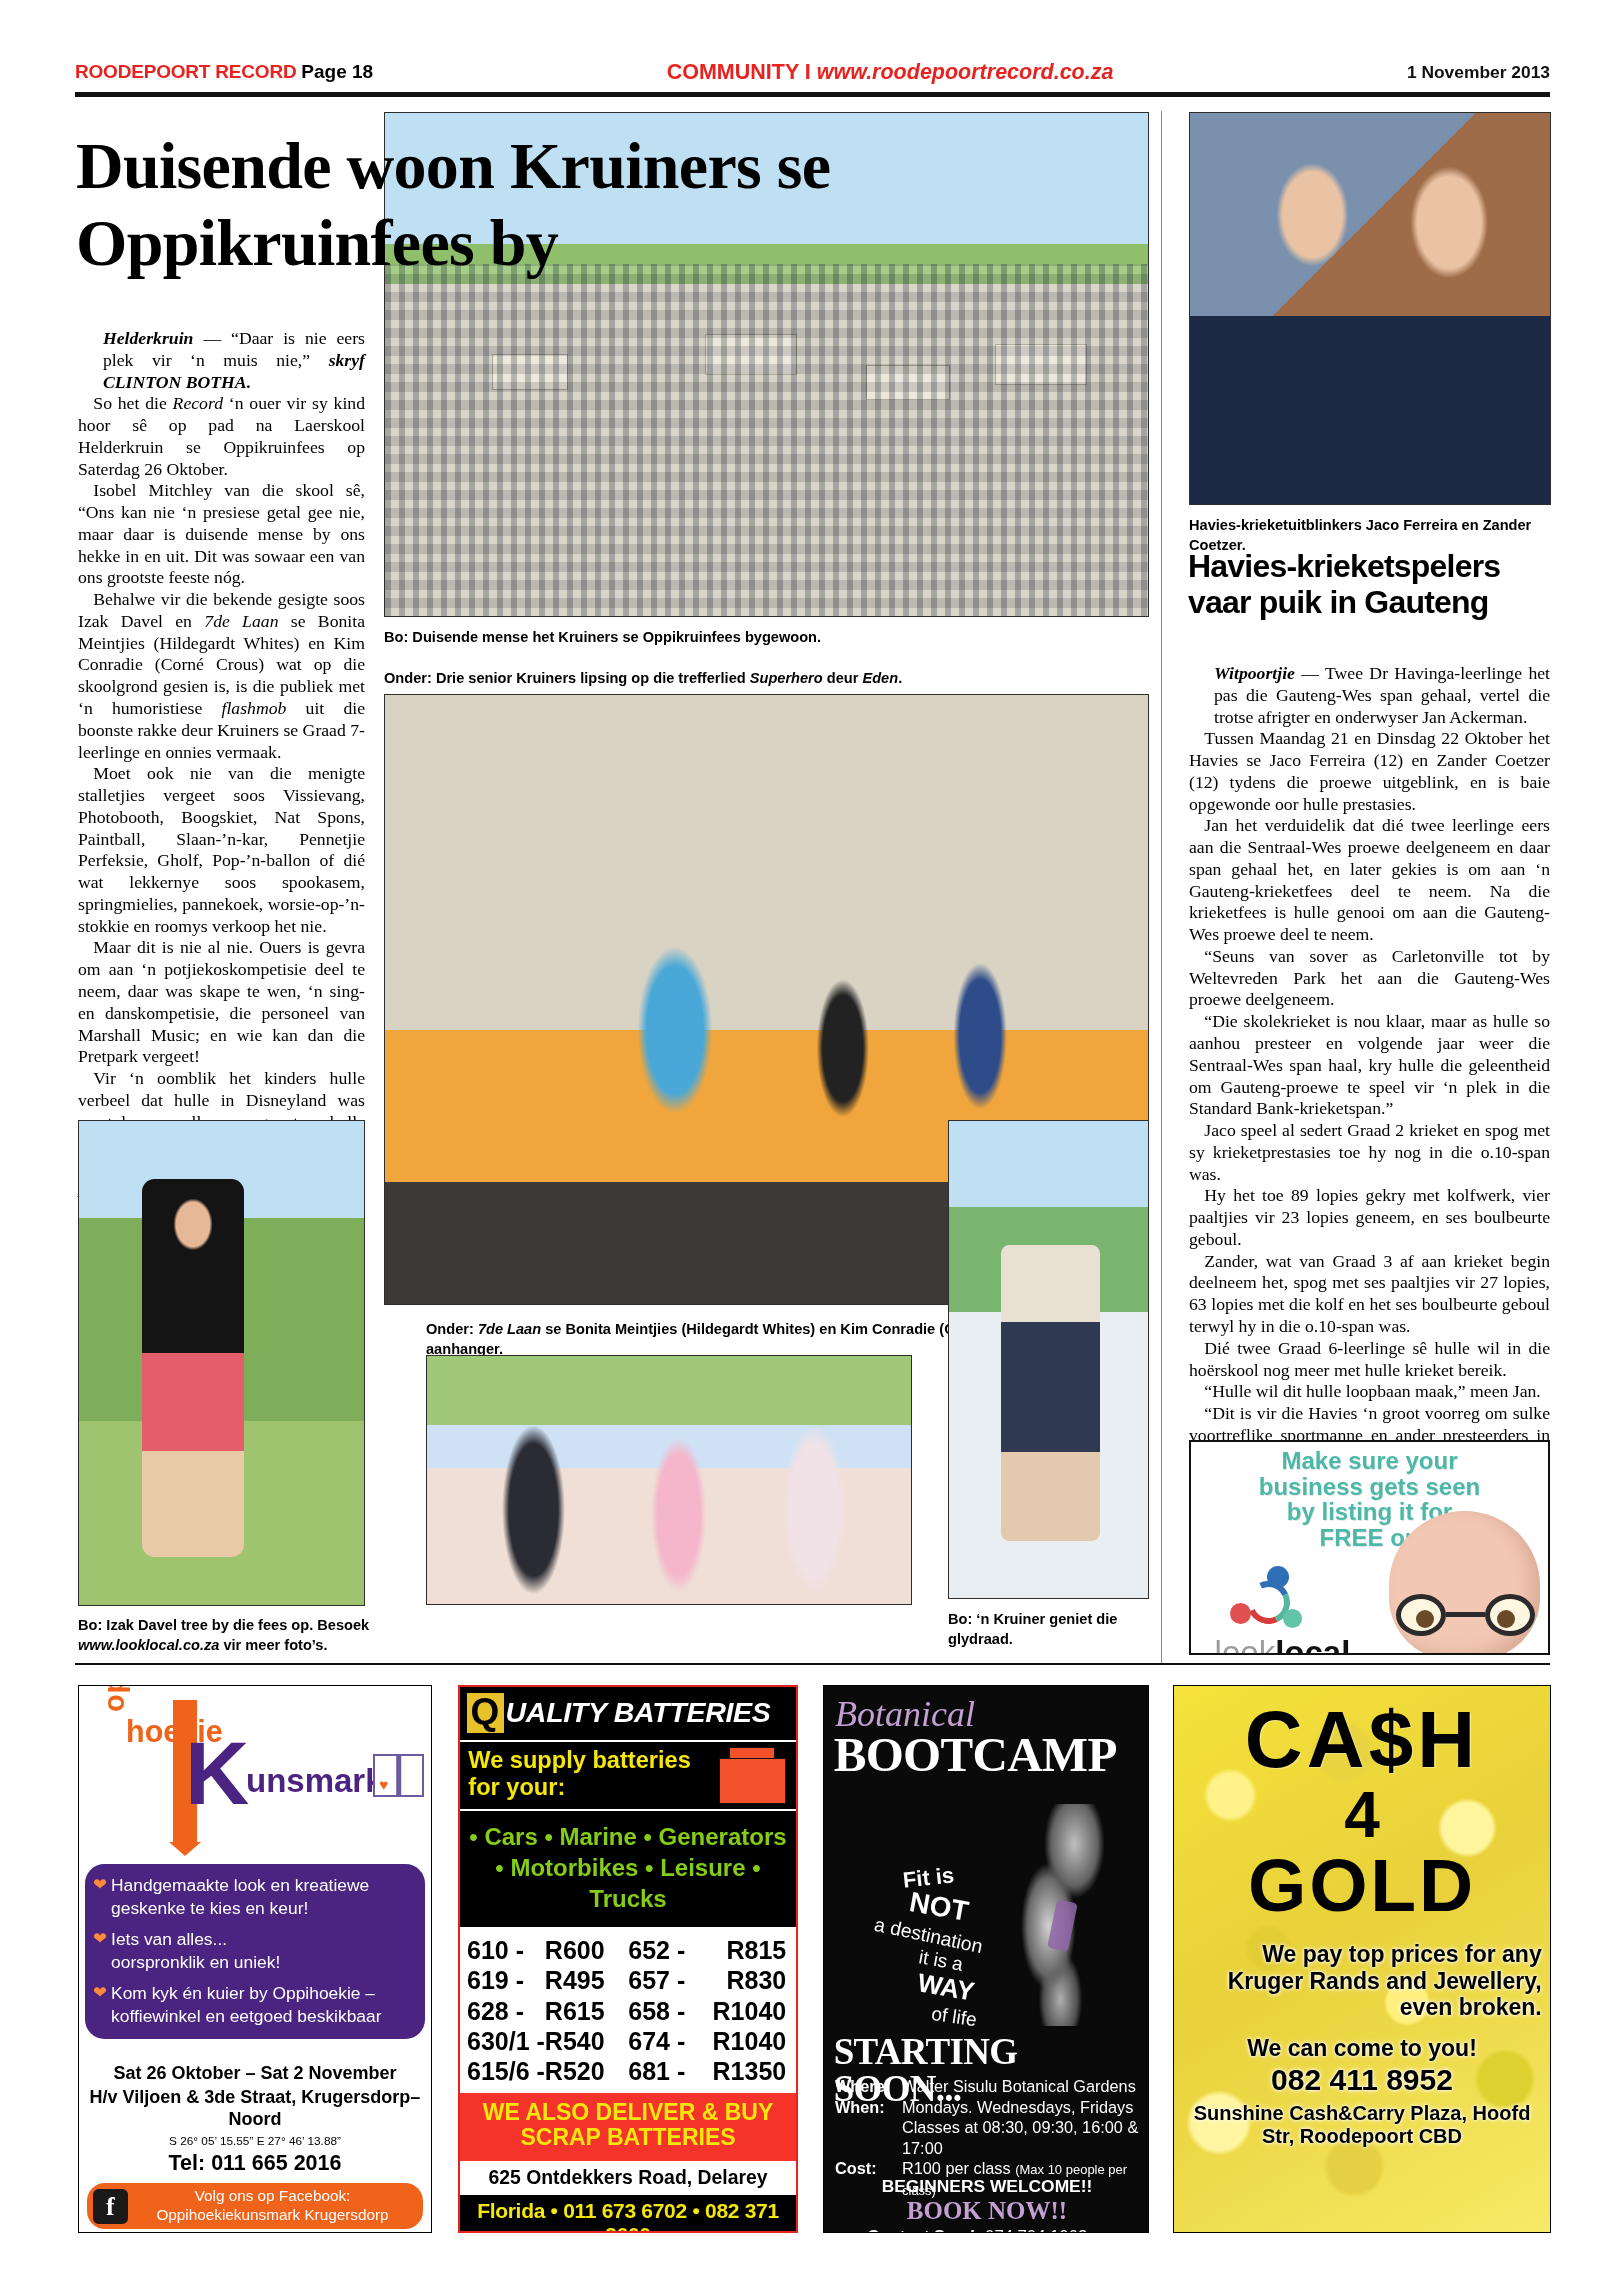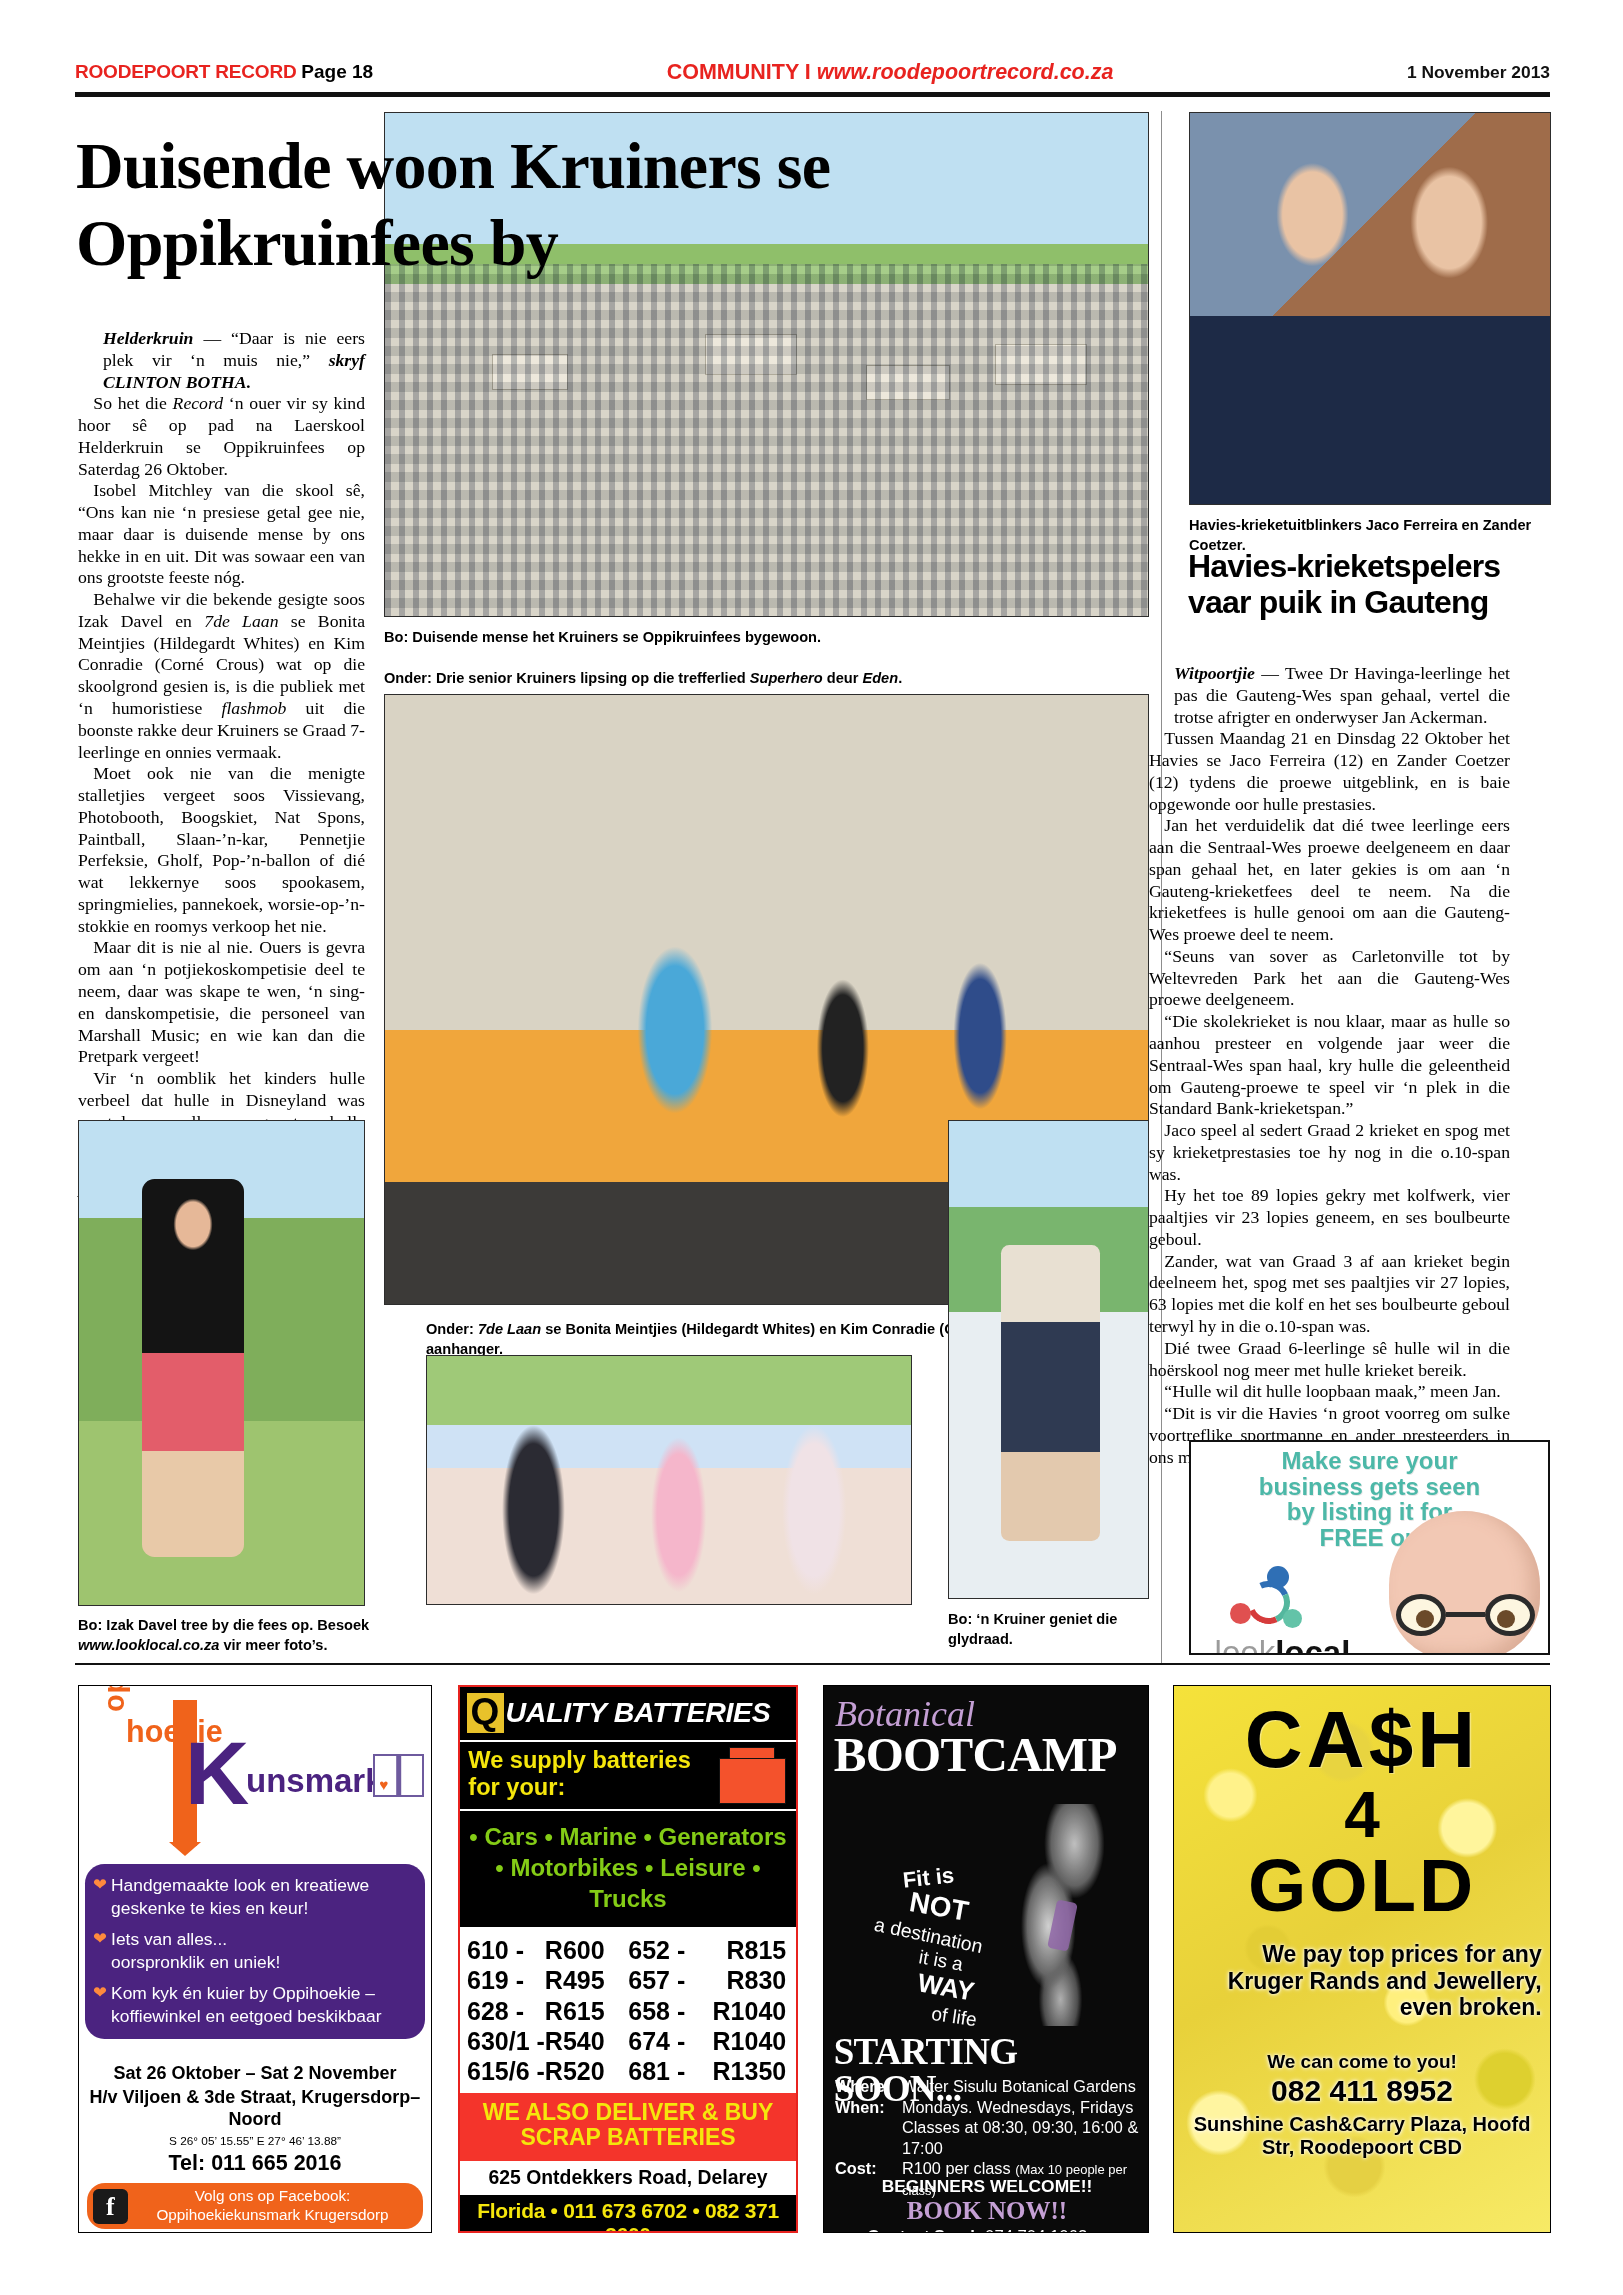--- a/index.html
+++ b/index.html
@@ -289,21 +289,21 @@
     text-align:center; font-family:"Liberation Sans", sans-serif; font-weight:bold;
     color:#000; font-size:75px; letter-spacing:2.8px; line-height:1; margin-top:1.4px;
   }
   .gold-txt1 {
     text-align:right; font-family:"Liberation Sans", sans-serif; font-weight:bold;
     color:#000; font-size:23px; line-height:1.15; margin-top:18px; padding:0 8.3px;
     text-shadow:0 0 2.8px #fff, 0 0 4.9px #fff;
   }
   .gold-txt2 {
     text-align:center; font-family:"Liberation Sans", sans-serif; font-weight:bold;
-    color:#000; font-size:19px; margin-top:30px;
+    color:#000; font-size:23px; margin-top:14px;
     text-shadow:0 0 2.8px #fff, 0 0 4.9px #fff;
   }
   .gold-phone {
     text-align:center; font-family:"Liberation Sans", sans-serif; font-weight:bold;
     color:#000; font-size:30px; margin-top:1.4px;
     text-shadow:0 0 2.8px #fff, 0 0 4.9px #fff;
   }
   .gold-addr {
     text-align:center; font-family:"Liberation Sans", sans-serif; font-weight:bold;
     color:#000; font-size:20px; line-height:1.12; margin-top:5.6px; padding:0 6px;
@@ -509,21 +509,21 @@
 
 <div class="photo" style="left:1189px; top:112px; width:362px; height:393px;">
   <div class="ph-inner">
       <div class="ph-boys"></div>
     </div>
 </div>
 <div class="cap" style="left:1189px; top:515px; width:361px;">Havies-krieketuitblinkers Jaco Ferreira en Zander Coetzer.</div>
 
 <h2 class="sub-headline">Havies-krieketspelers vaar puik in Gauteng</h2>
 
-<div class="bodycol" style="left:1149px; top:663px; width:361px;">
+<div class="bodycol" style="left:1189px; top:663px; width:361px;">
   <p class="lead">
     <span class="bi">Witpoortjie</span><span> — </span><span id="side-lead">Twee Dr Havinga-leerlinge het pas die Gauteng-Wes span gehaal, vertel die trotse afrigter en onderwyser Jan Ackerman.</span>
   </p>
   <div id="side-paras">
       <p>Tussen Maandag 21 en Dinsdag 22 Oktober het Havies se Jaco Ferreira (12) en Zander Coetzer (12) tydens die proewe uitgeblink, en is baie opgewonde oor hulle prestasies.</p>
       <p>Jan het verduidelik dat dié twee leerlinge eers aan die Sentraal-Wes proewe deelgeneem en daar span gehaal het, en later gekies is om aan ‘n Gauteng-krieketfees deel te neem. Na die krieketfees is hulle genooi om aan die Gauteng-Wes proewe deel te neem.</p>
       <p>“Seuns van sover as Carletonville tot by Weltevreden Park het aan die Gauteng-Wes proewe deelgeneem.</p>
       <p>“Die skolekrieket is nou klaar, maar as hulle so aanhou presteer en volgende jaar weer die Sentraal-Wes span haal, kry hulle die geleentheid om Gauteng-proewe te speel vir ‘n plek in die Standard Bank-krieketspan.”</p>
       <p>Jaco speel al sedert Graad 2 krieket en spog met sy krieketprestasies toe hy nog in die o.10-span was.</p>
       <p>Hy het toe 89 lopies gekry met kolfwerk, vier paaltjies vir 23 lopies geneem, en ses boulbeurte geboul.</p>

